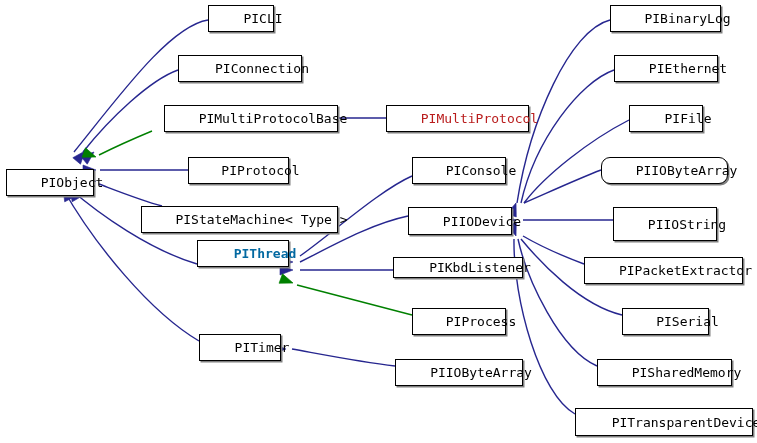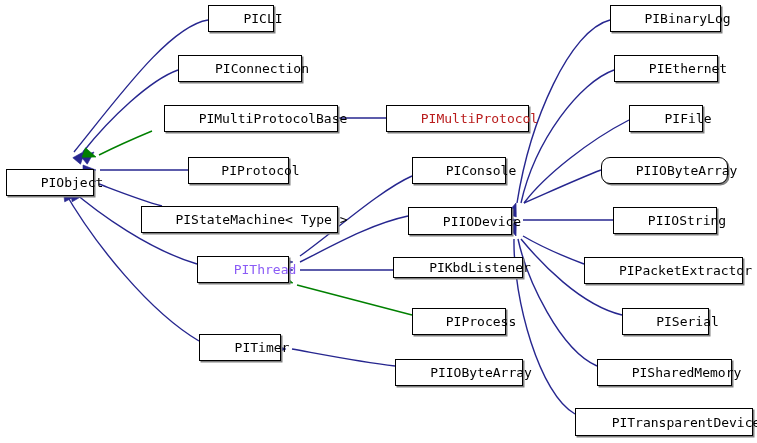--- a/index.html
+++ b/index.html
@@ -132,21 +132,21 @@
       </div>
       <div class="node" style="left: 386px; top: 105px; width: 143px; height: 27px; border-color: rgb(0, 0, 0); background: rgb(255, 255, 255); color: #b91c1c;">
         <span class="node-label">PIMultiProtocol</span>
       </div>
       <div class="node" style="left: 188px; top: 157px; width: 101px; height: 27px; border-color: rgb(0, 0, 0); background: rgb(255, 255, 255); color: rgb(0, 0, 0);">
         <span class="node-label">PIProtocol</span>
       </div>
       <div class="node" style="left: 141px; top: 206px; width: 197px; height: 27px; border-color: rgb(0, 0, 0); background: rgb(255, 255, 255); color: rgb(0, 0, 0);">
         <span class="node-label">PIStateMachine&lt; Type &gt;</span>
       </div>
-      <div class="node" style="left: 197px; top: 256px; width: 92px; height: 27px; border-color: rgb(0, 0, 0); background: rgb(255, 255, 255); color: #8b5cf6;">
+      <div class="node" style="left: 197px; top: 240px; width: 92px; height: 27px; border-color: rgb(0, 0, 0); background: rgb(255, 255, 255); color: #0369a1; font-weight: bold;">
         <span class="node-label">PIThread</span>
       </div>
       <div class="node" style="left: 199px; top: 334px; width: 82px; height: 27px; border-color: rgb(0, 0, 0); background: rgb(255, 255, 255); color: rgb(0, 0, 0);">
         <span class="node-label">PITimer</span>
       </div>
       <div class="node" style="left: 412px; top: 157px; width: 94px; height: 27px; border-color: rgb(0, 0, 0); background: rgb(255, 255, 255); color: rgb(0, 0, 0);">
         <span class="node-label">PIConsole</span>
       </div>
       <div class="node" style="left: 408px; top: 207px; width: 104px; height: 28px; border-color: rgb(0, 0, 0); background: rgb(255, 255, 255); color: rgb(0, 0, 0);">
         <span class="node-label">PIIODevice</span>
@@ -165,21 +165,21 @@
       </div>
       <div class="node" style="left: 614px; top: 55px; width: 104px; height: 27px; border-color: rgb(0, 0, 0); background: rgb(255, 255, 255); color: rgb(0, 0, 0);">
         <span class="node-label">PIEthernet</span>
       </div>
       <div class="node" style="left: 629px; top: 105px; width: 74px; height: 27px; border-color: rgb(0, 0, 0); background: rgb(255, 255, 255); color: rgb(0, 0, 0);">
         <span class="node-label">PIFile</span>
       </div>
       <div class="node" style="left: 601px; top: 157px; width: 127px; height: 27px; border-color: rgb(0, 0, 0); background: rgb(255, 255, 255); color: rgb(0, 0, 0); border-radius: 9px;">
         <span class="node-label">PIIOByteArray</span>
       </div>
-      <div class="node" style="left: 613px; top: 207px; width: 104px; height: 27px; border-color: rgb(0, 0, 0); background: rgb(255, 255, 255); color: rgb(0, 0, 0);">
+      <div class="node" style="left: 613px; top: 207px; width: 104px; height: 34px; border-color: rgb(0, 0, 0); background: rgb(255, 255, 255); color: rgb(0, 0, 0);">
         <span class="node-label">PIIOString</span>
       </div>
       <div class="node" style="left: 584px; top: 257px; width: 159px; height: 27px; border-color: rgb(0, 0, 0); background: rgb(255, 255, 255); color: rgb(0, 0, 0);">
         <span class="node-label">PIPacketExtractor</span>
       </div>
       <div class="node" style="left: 622px; top: 308px; width: 87px; height: 27px; border-color: rgb(0, 0, 0); background: rgb(255, 255, 255); color: rgb(0, 0, 0);">
         <span class="node-label">PISerial</span>
       </div>
       <div class="node" style="left: 597px; top: 359px; width: 135px; height: 27px; border-color: rgb(0, 0, 0); background: rgb(255, 255, 255); color: rgb(0, 0, 0);">
         <span class="node-label">PISharedMemory</span>

